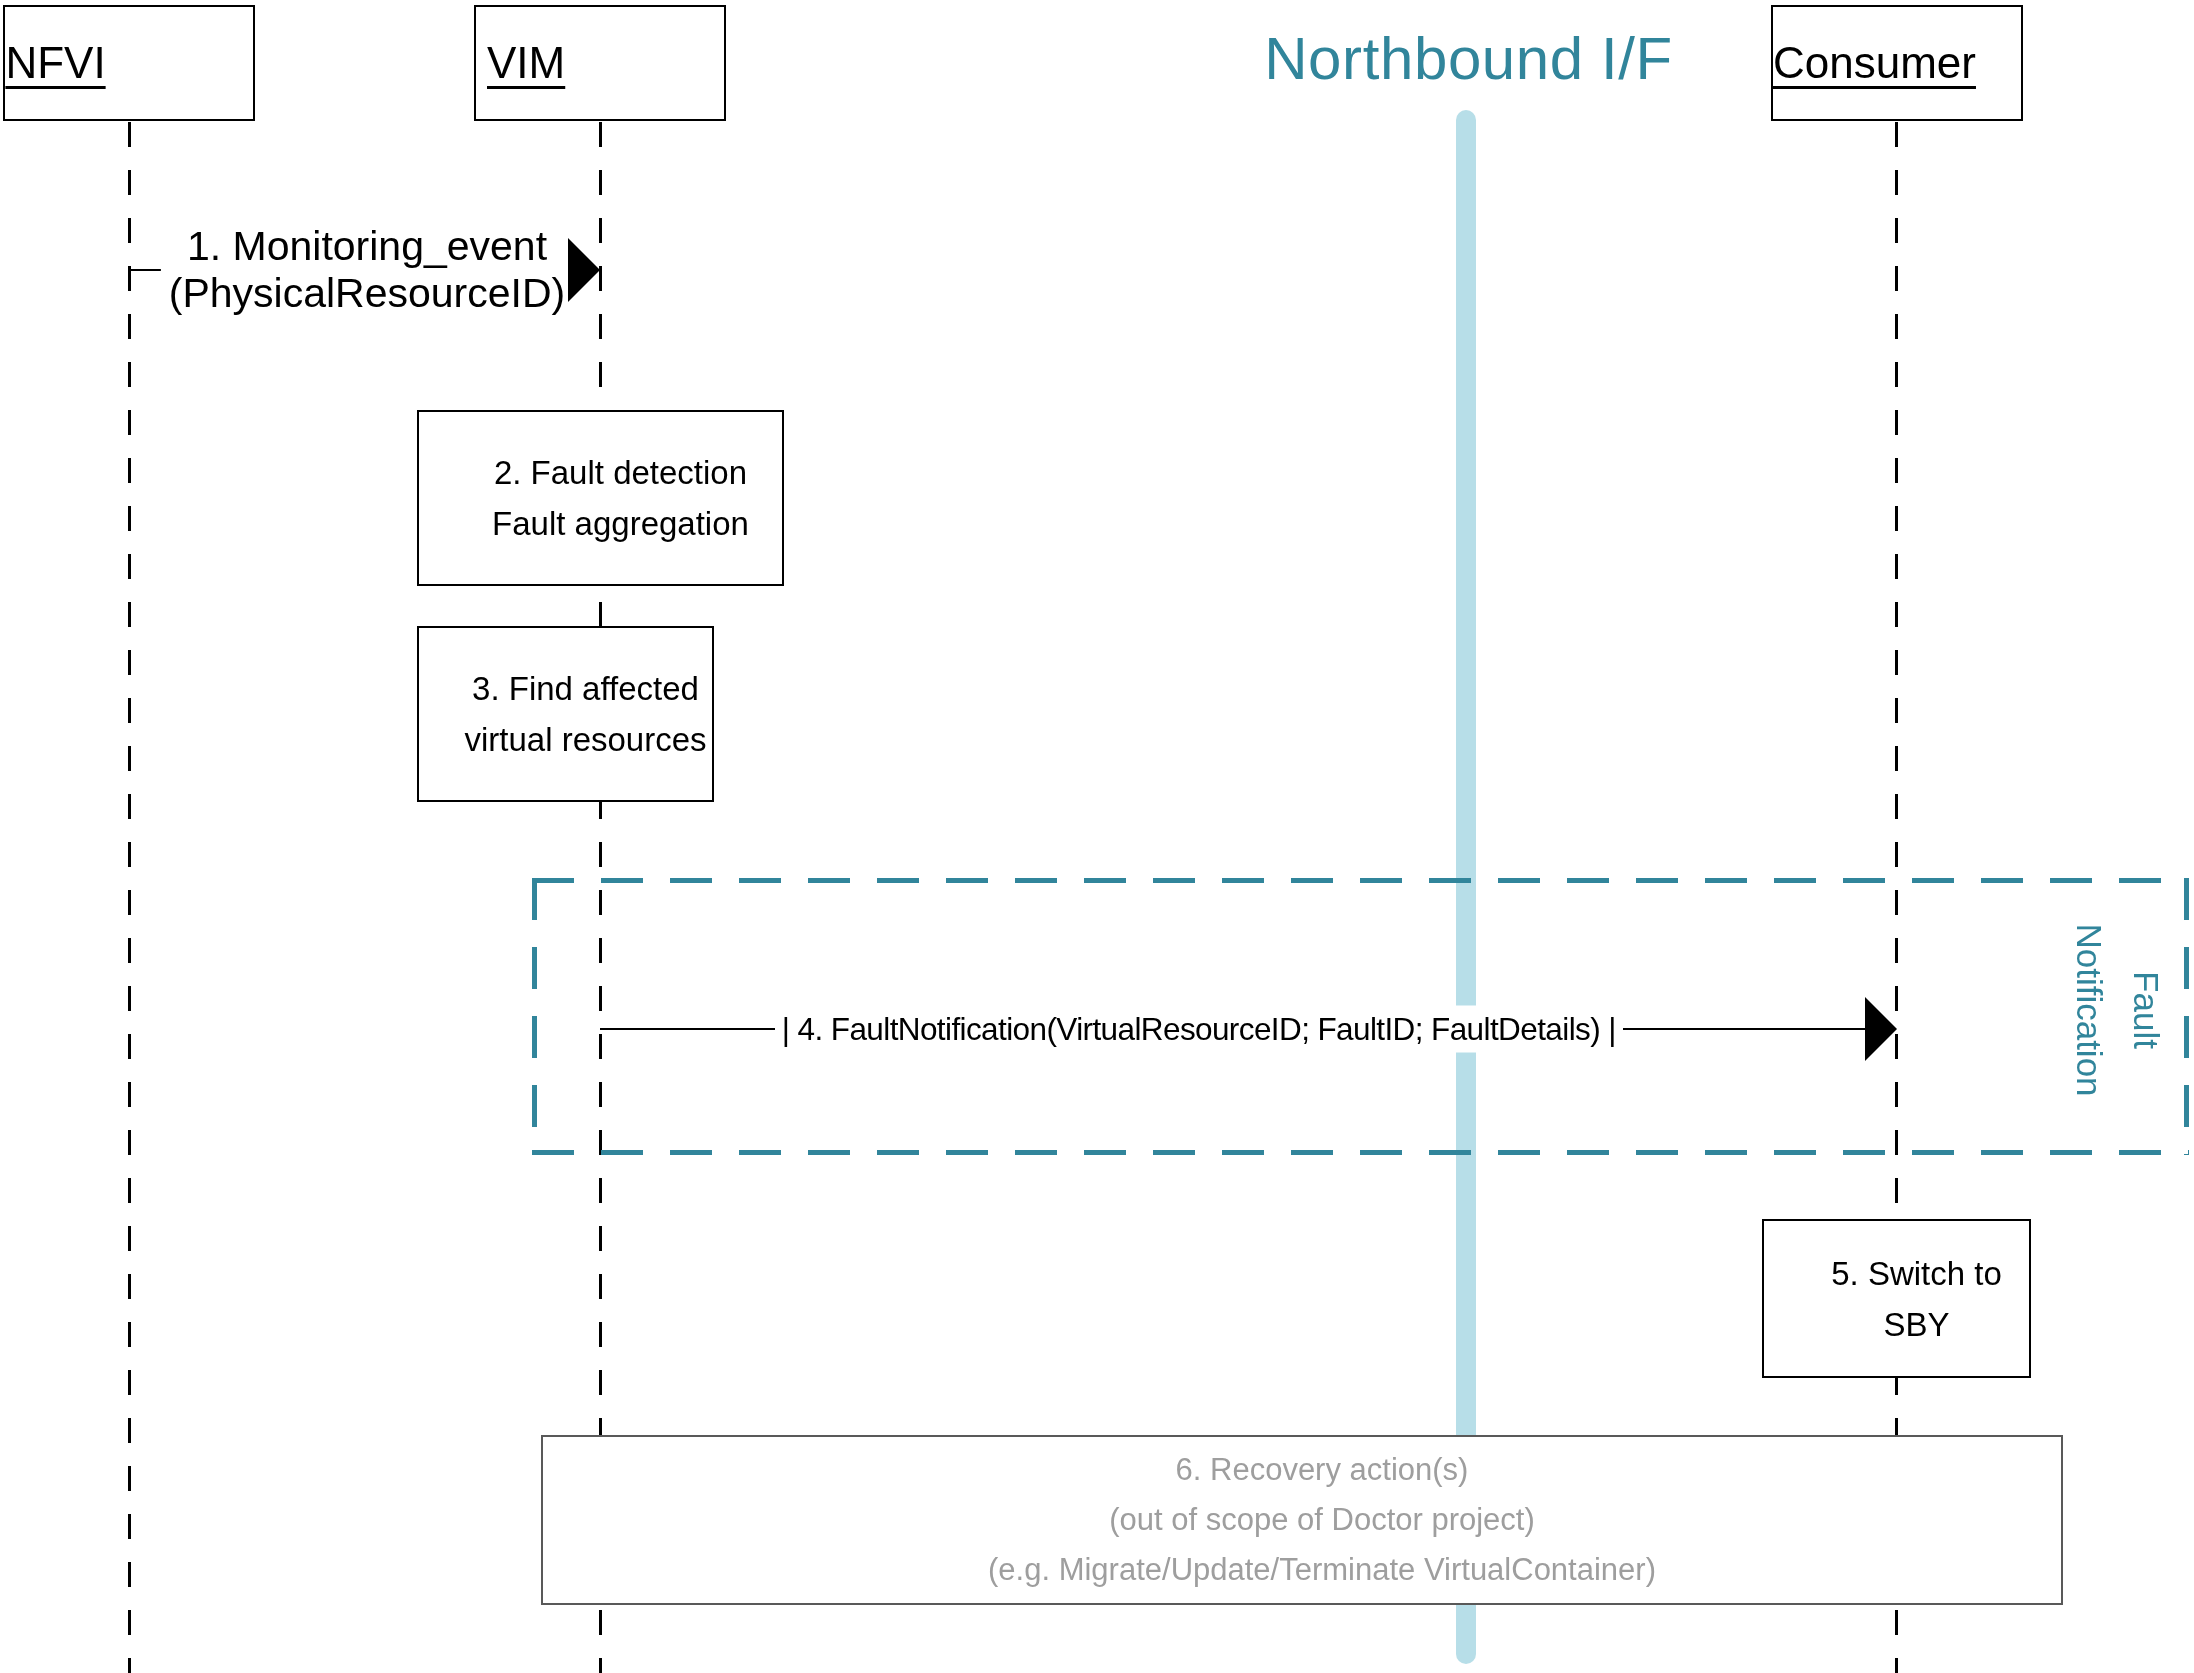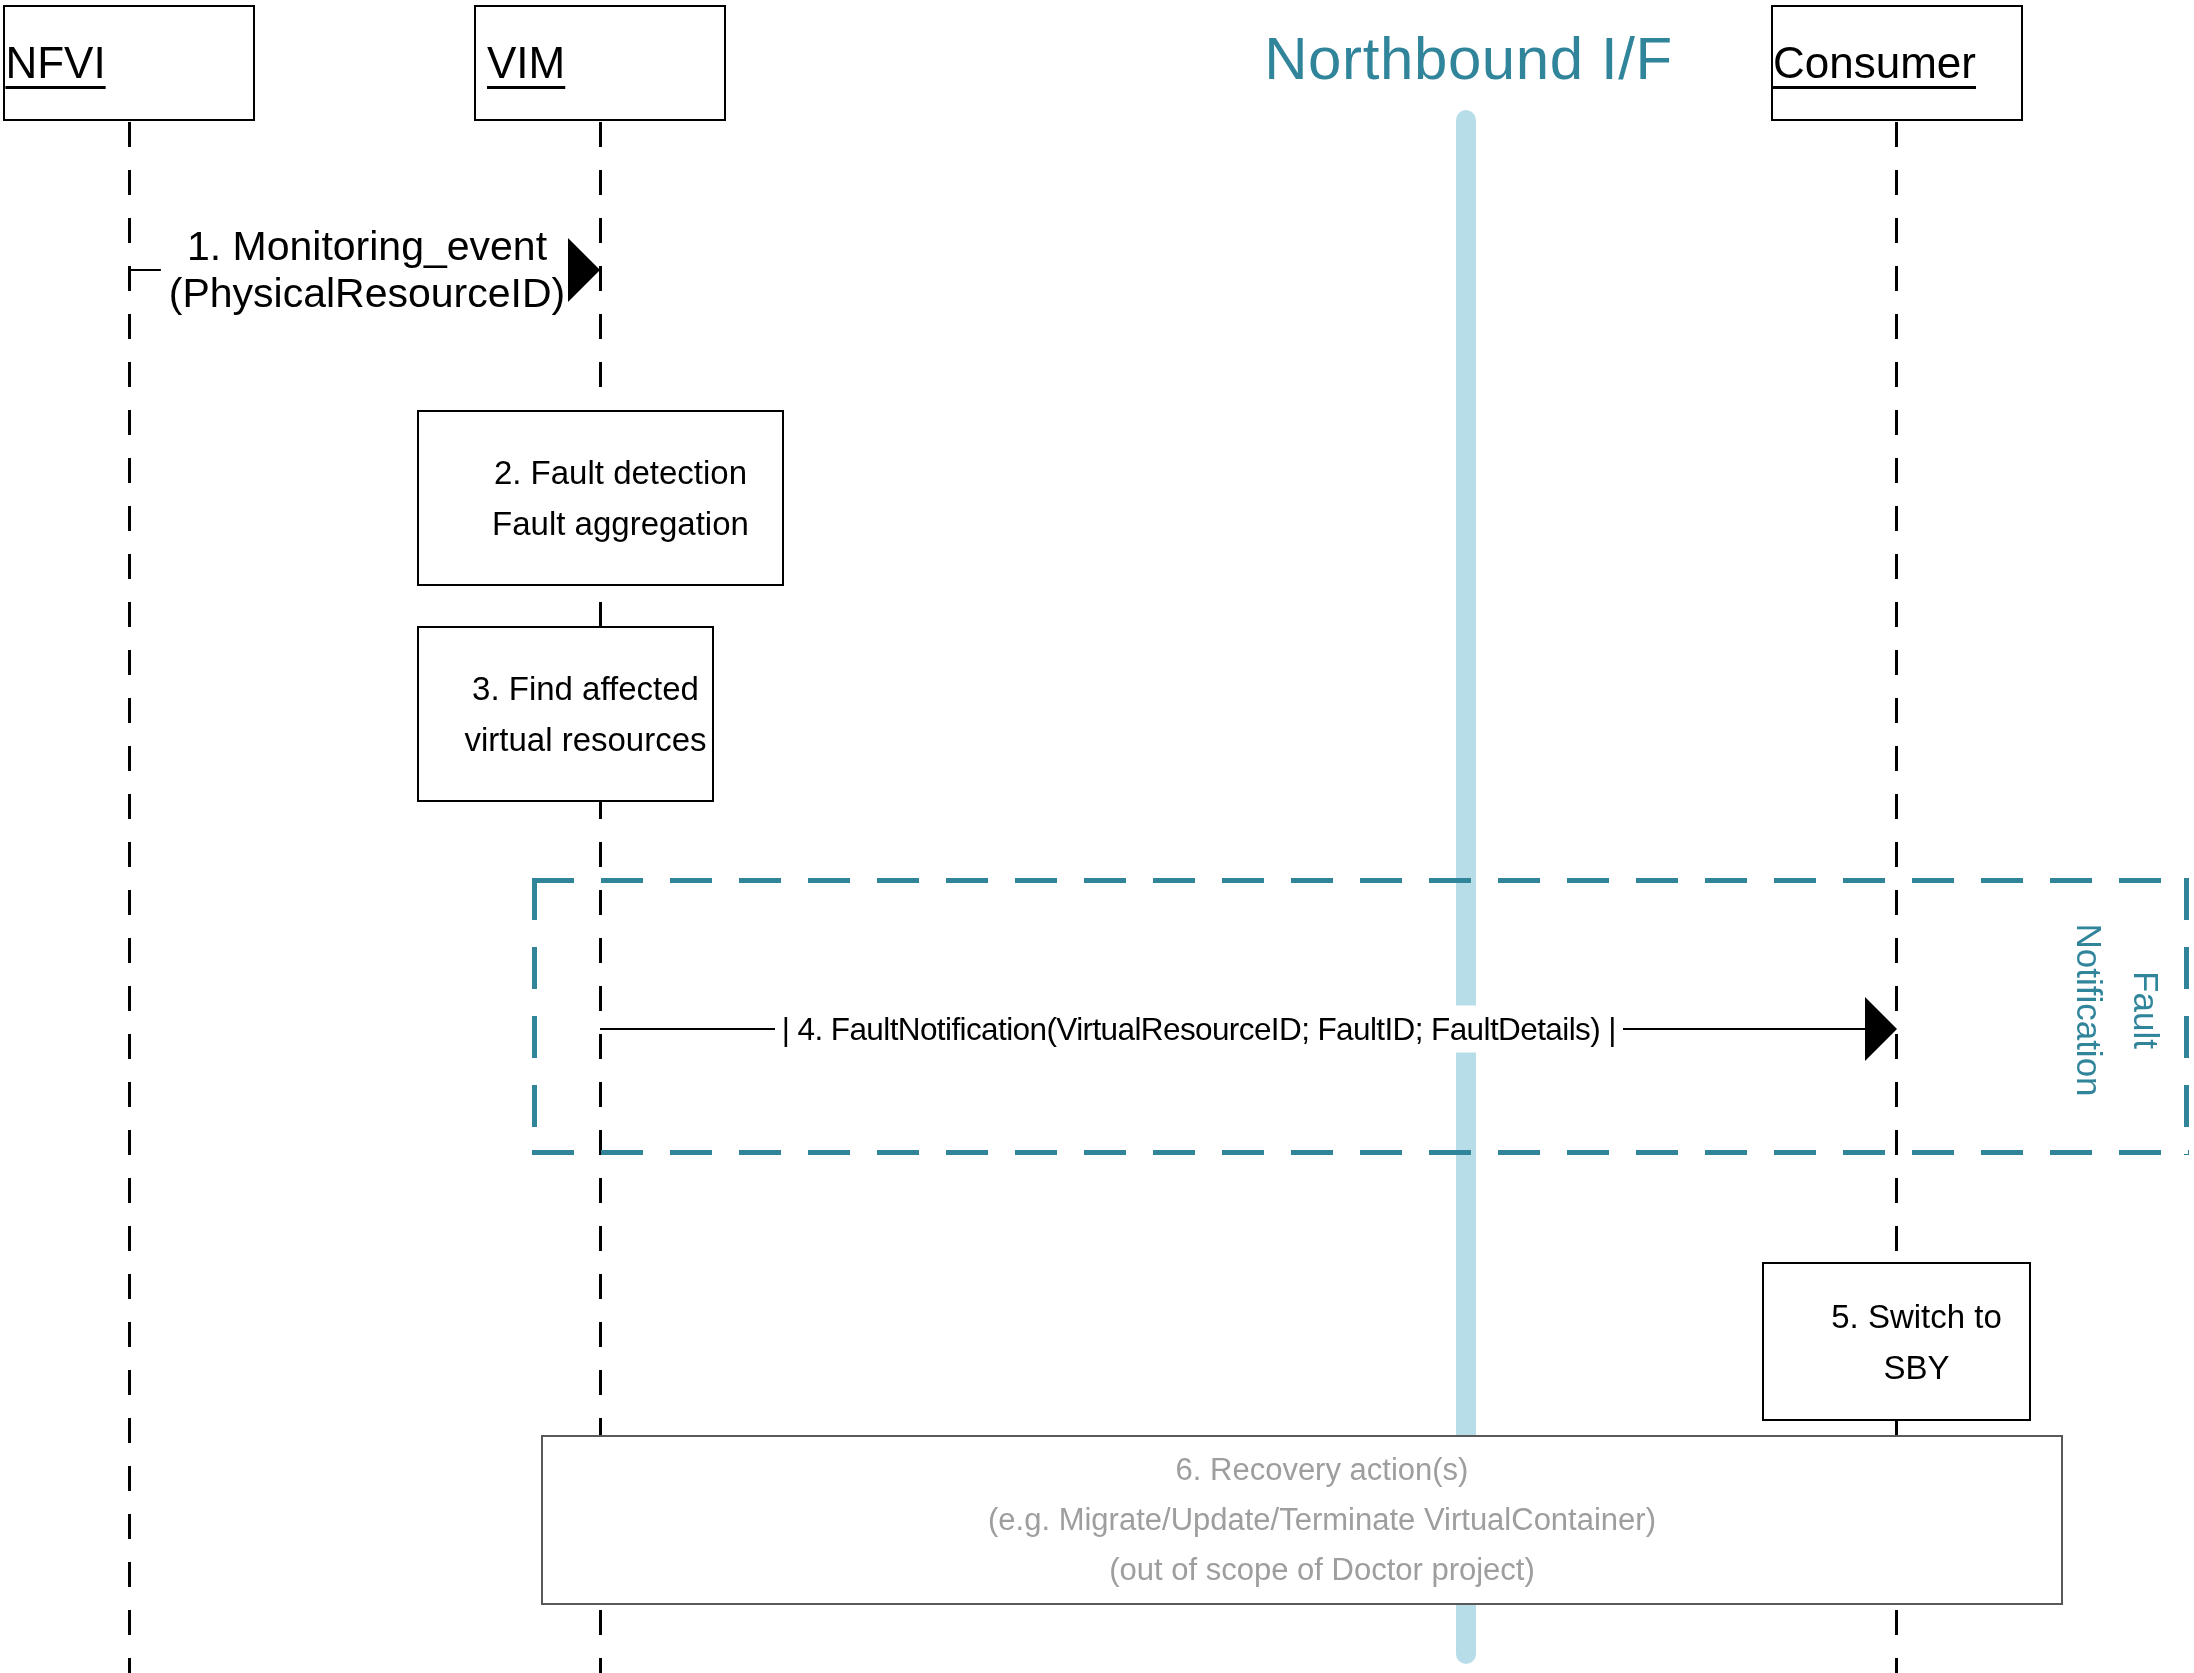--- a/index.html
+++ b/index.html
@@ -76,21 +76,21 @@
   
   .stepbox{
     border:2.3px solid #000;background:#fff;z-index:4;
     display:flex;flex-direction:column;align-items:center;justify-content:center;
     font-size:33px;line-height:51px;text-align:center;color:#000;
     box-sizing:border-box;
     padding-left:40px;
   }
   .stepbox-2{left:417px;top:410px;width:367px;height:176px;}
   .stepbox-3{left:417px;top:626px;width:297px;height:176px;}
-  .stepbox-5{left:1762px;top:1219px;width:269px;height:159px;margin-top:43px;}
+  .stepbox-5{left:1762px;top:1219px;width:269px;height:159px;}
   .stepbox-6{
     left:541px;top:1435px;width:1522px;height:170px;
     border:2.3px solid #595959;color:#9E9E9E;
     font-size:31px;line-height:50px;
   }
 
   
   .region{left:532px;top:878px;width:1657px;height:277px;z-index:3;pointer-events:none;}
   .rdash-h{
     position:absolute;left:0;width:100%;height:5px;
@@ -165,18 +165,18 @@
     <div>Notification</div>
   </div>
 
   <div class="abs stepbox stepbox-5">
     <div>5. Switch to</div>
     <div>SBY</div>
   </div>
 
   <div class="abs stepbox stepbox-6">
     <div>6. Recovery action(s)</div>
+    <div>(out of scope of Doctor project)</div>
     <div>(e.g. Migrate/Update/Terminate VirtualContainer)</div>
-    <div>(out of scope of Doctor project)</div>
   </div>
 
 </div>
 
 
 </body></html>

